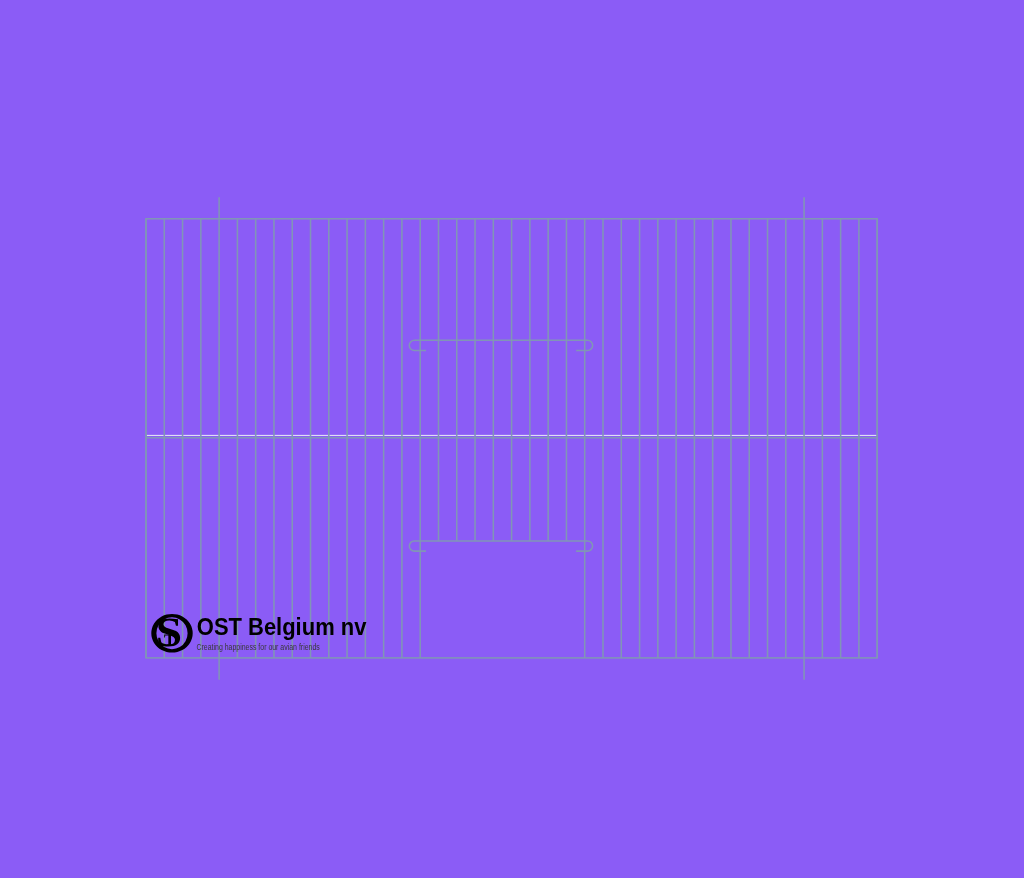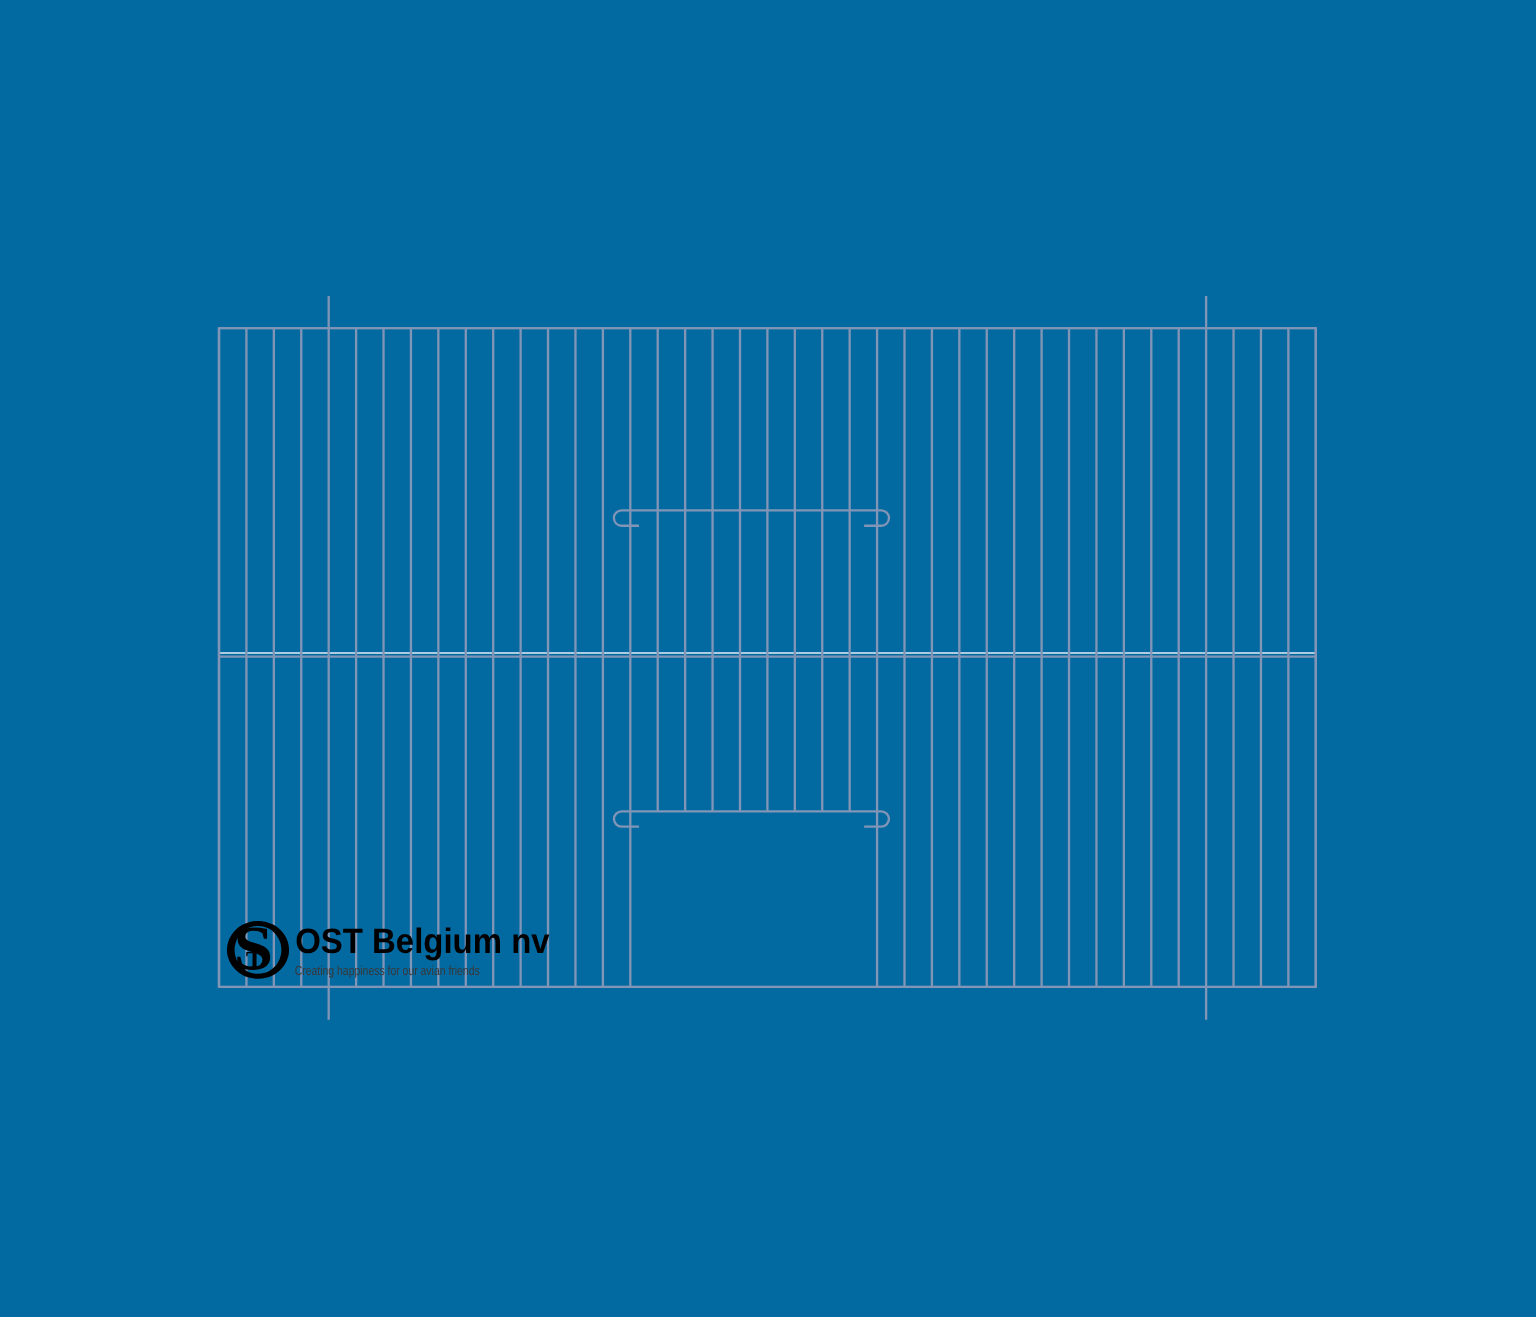--- a/index.html
+++ b/index.html
@@ -1,17 +1,17 @@
 <!DOCTYPE html>
 <html><head>
 <meta charset="utf-8">
 <title>Voorfront kooi</title>
 <style>
 html,body{margin:0;padding:0;background:#ffffff;width:1024px;height:878px;overflow:hidden;font-family:"Liberation Sans",sans-serif;}
-#stage{position:relative;width:1024px;height:878px;background:#0369a1;}
+#stage{position:relative;width:1024px;height:878px;background:#8b5cf6;}
 </style>
 </head>
 <body>
 <div id="stage">
 
 <svg width="1024" height="878" viewBox="0 0 1024 878" xmlns="http://www.w3.org/2000/svg" style="position:absolute;left:0;top:0">
 
 <path d="M146.0 435.4H877.2" stroke="#e9eef5" stroke-width="1" fill="none"></path>
 <g fill="none" stroke="#8195b6" stroke-width="1.55" stroke-linecap="butt">
 

